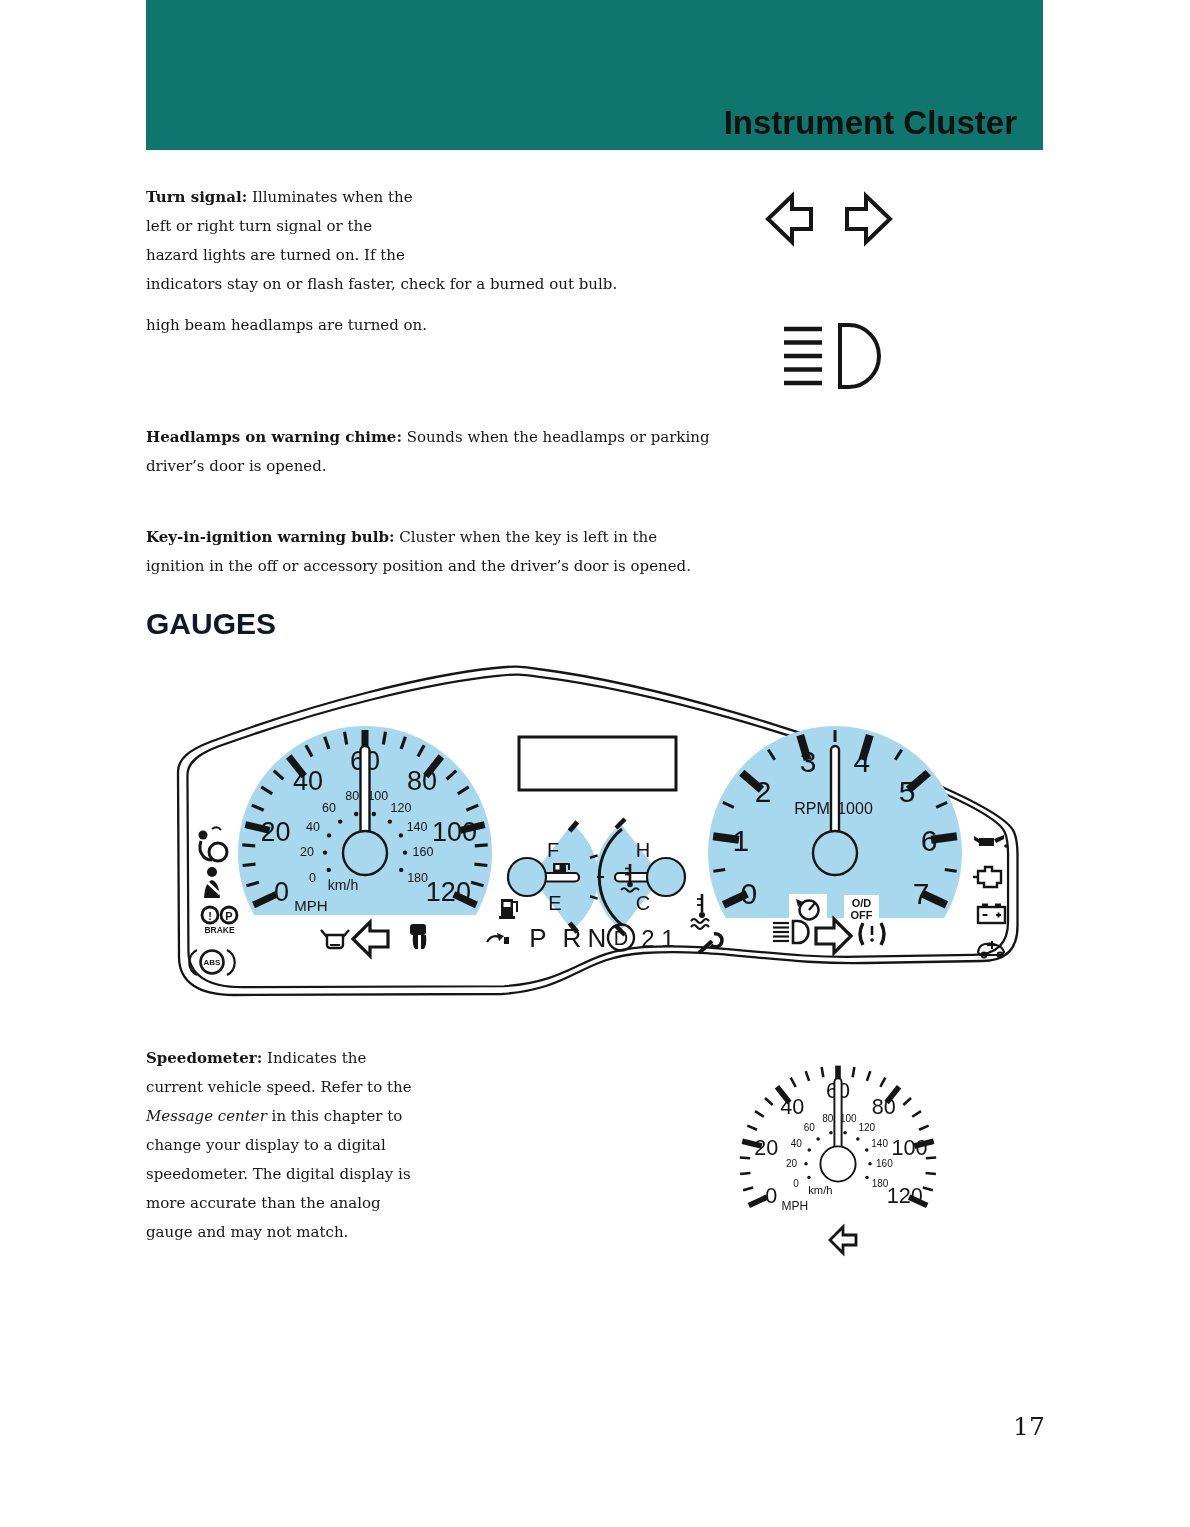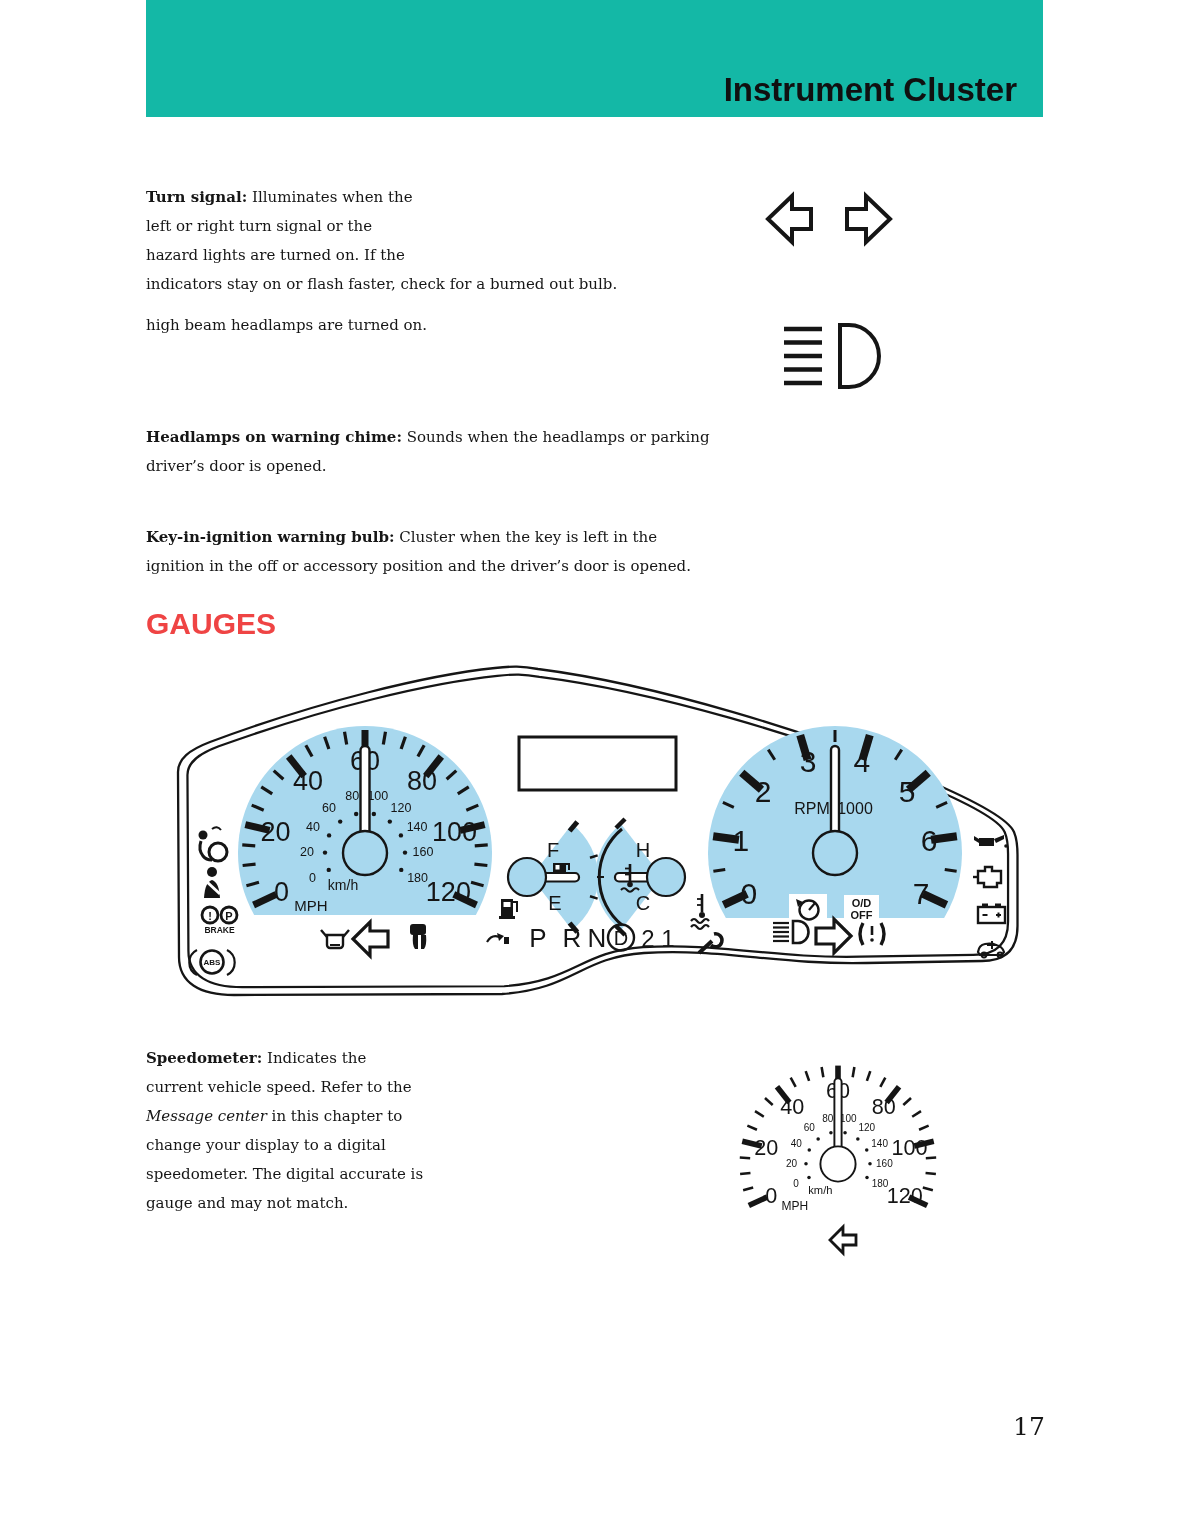--- a/index.html
+++ b/index.html
@@ -1,26 +1,26 @@
 <!DOCTYPE html>
 <html><head>
 <meta charset="utf-8">
 <style>
   html,body{margin:0;padding:0;}
   body{width:1190px;height:1527px;background:#ffffff;position:relative;
        font-family:"DejaVu Serif",serif;color:#161616;overflow:hidden;}
-  .banner{position:absolute;left:146px;top:0;width:897px;height:117px;background:#14b8a6;text-align:right;}
+  .banner{position:absolute;left:146px;top:0;width:897px;height:150px;background:#0f766e;text-align:right;}
   .banner .title{position:absolute;right:26px;bottom:8px;margin:0;
        font-family:"Liberation Sans",sans-serif;font-weight:bold;font-size:33px;color:#101010;}
   .para{position:absolute;left:146px;font-size:15px;line-height:29px;}
   .line{display:block;white-space:pre;}
   .lead{font-weight:bold;}
   .ital{font-style:italic;}
   .heading{position:absolute;left:146px;top:607px;margin:0;
-       font-family:"Liberation Sans",sans-serif;font-weight:bold;font-size:30px;color:#ef4444;}
+       font-family:"Liberation Sans",sans-serif;font-weight:bold;font-size:30px;color:#0f172a;}
   .pagenum{position:absolute;left:1013px;top:1412px;font-size:25px;}
   .abs-svg{position:absolute;}
   svg text{font-family:"Liberation Sans",sans-serif;fill:#151515;
        text-anchor:middle;dominant-baseline:central;}
   svg .g-bold{font-weight:bold;}
 </style>
 </head>
 <body>
 
 <div class="banner">
@@ -342,21 +342,22 @@
     <text x="652" y="150" font-size="16">RPM</text>
     <text x="695" y="150" font-size="16">1000</text>
   </g>
 </svg>
 
 <div class="para" style="top:1044px">
   <span class="line"><b class="lead">Speedometer:</b><span> Indicates the</span></span>
   <span class="line">current vehicle speed. Refer to the</span>
   <span class="line"><span class="ital">Message center</span><span> in this chapter to</span></span>
   <span class="line">change your display to a digital</span>
-  <span class="line">speedometer. The digital accurate is</span>
+  <span class="line">speedometer. The digital display is</span>
+  <span class="line">more accurate than the analog</span>
   <span class="line">gauge and may not match.</span>
 </div>
 
 <svg class="abs-svg" style="left:725px;top:1045px" width="230" height="220" viewBox="0 0 230 220">
   <g id="speedo-small">
       <line x1="41.94546949632664" y1="152.13327172047082" x2="23.819313755593626" y2="160.58563695528483" stroke="#151515" stroke-width="5.6000000000000005"></line>
       <line x1="28.166405765339547" y1="142.39361642048925" x2="18.140617355788763" y2="145.1583165429107" stroke="#151515" stroke-width="2.5600000000000005"></line>
       <line x1="25.455686149949088" y1="127.94388688008657" x2="15.109539967670344" y2="129.00089169318773" stroke="#151515" stroke-width="2.5600000000000005"></line>
       <line x1="25.188414755002896" y1="113.24452462774741" x2="14.810681953321406" y2="112.56433208375391" stroke="#151515" stroke-width="2.5600000000000005"></line>
       <line x1="36.713282146541815" y1="100.91971573379269" x2="17.252384734945338" y2="96.30739831894387" stroke="#151515" stroke-width="5.6000000000000005"></line>

